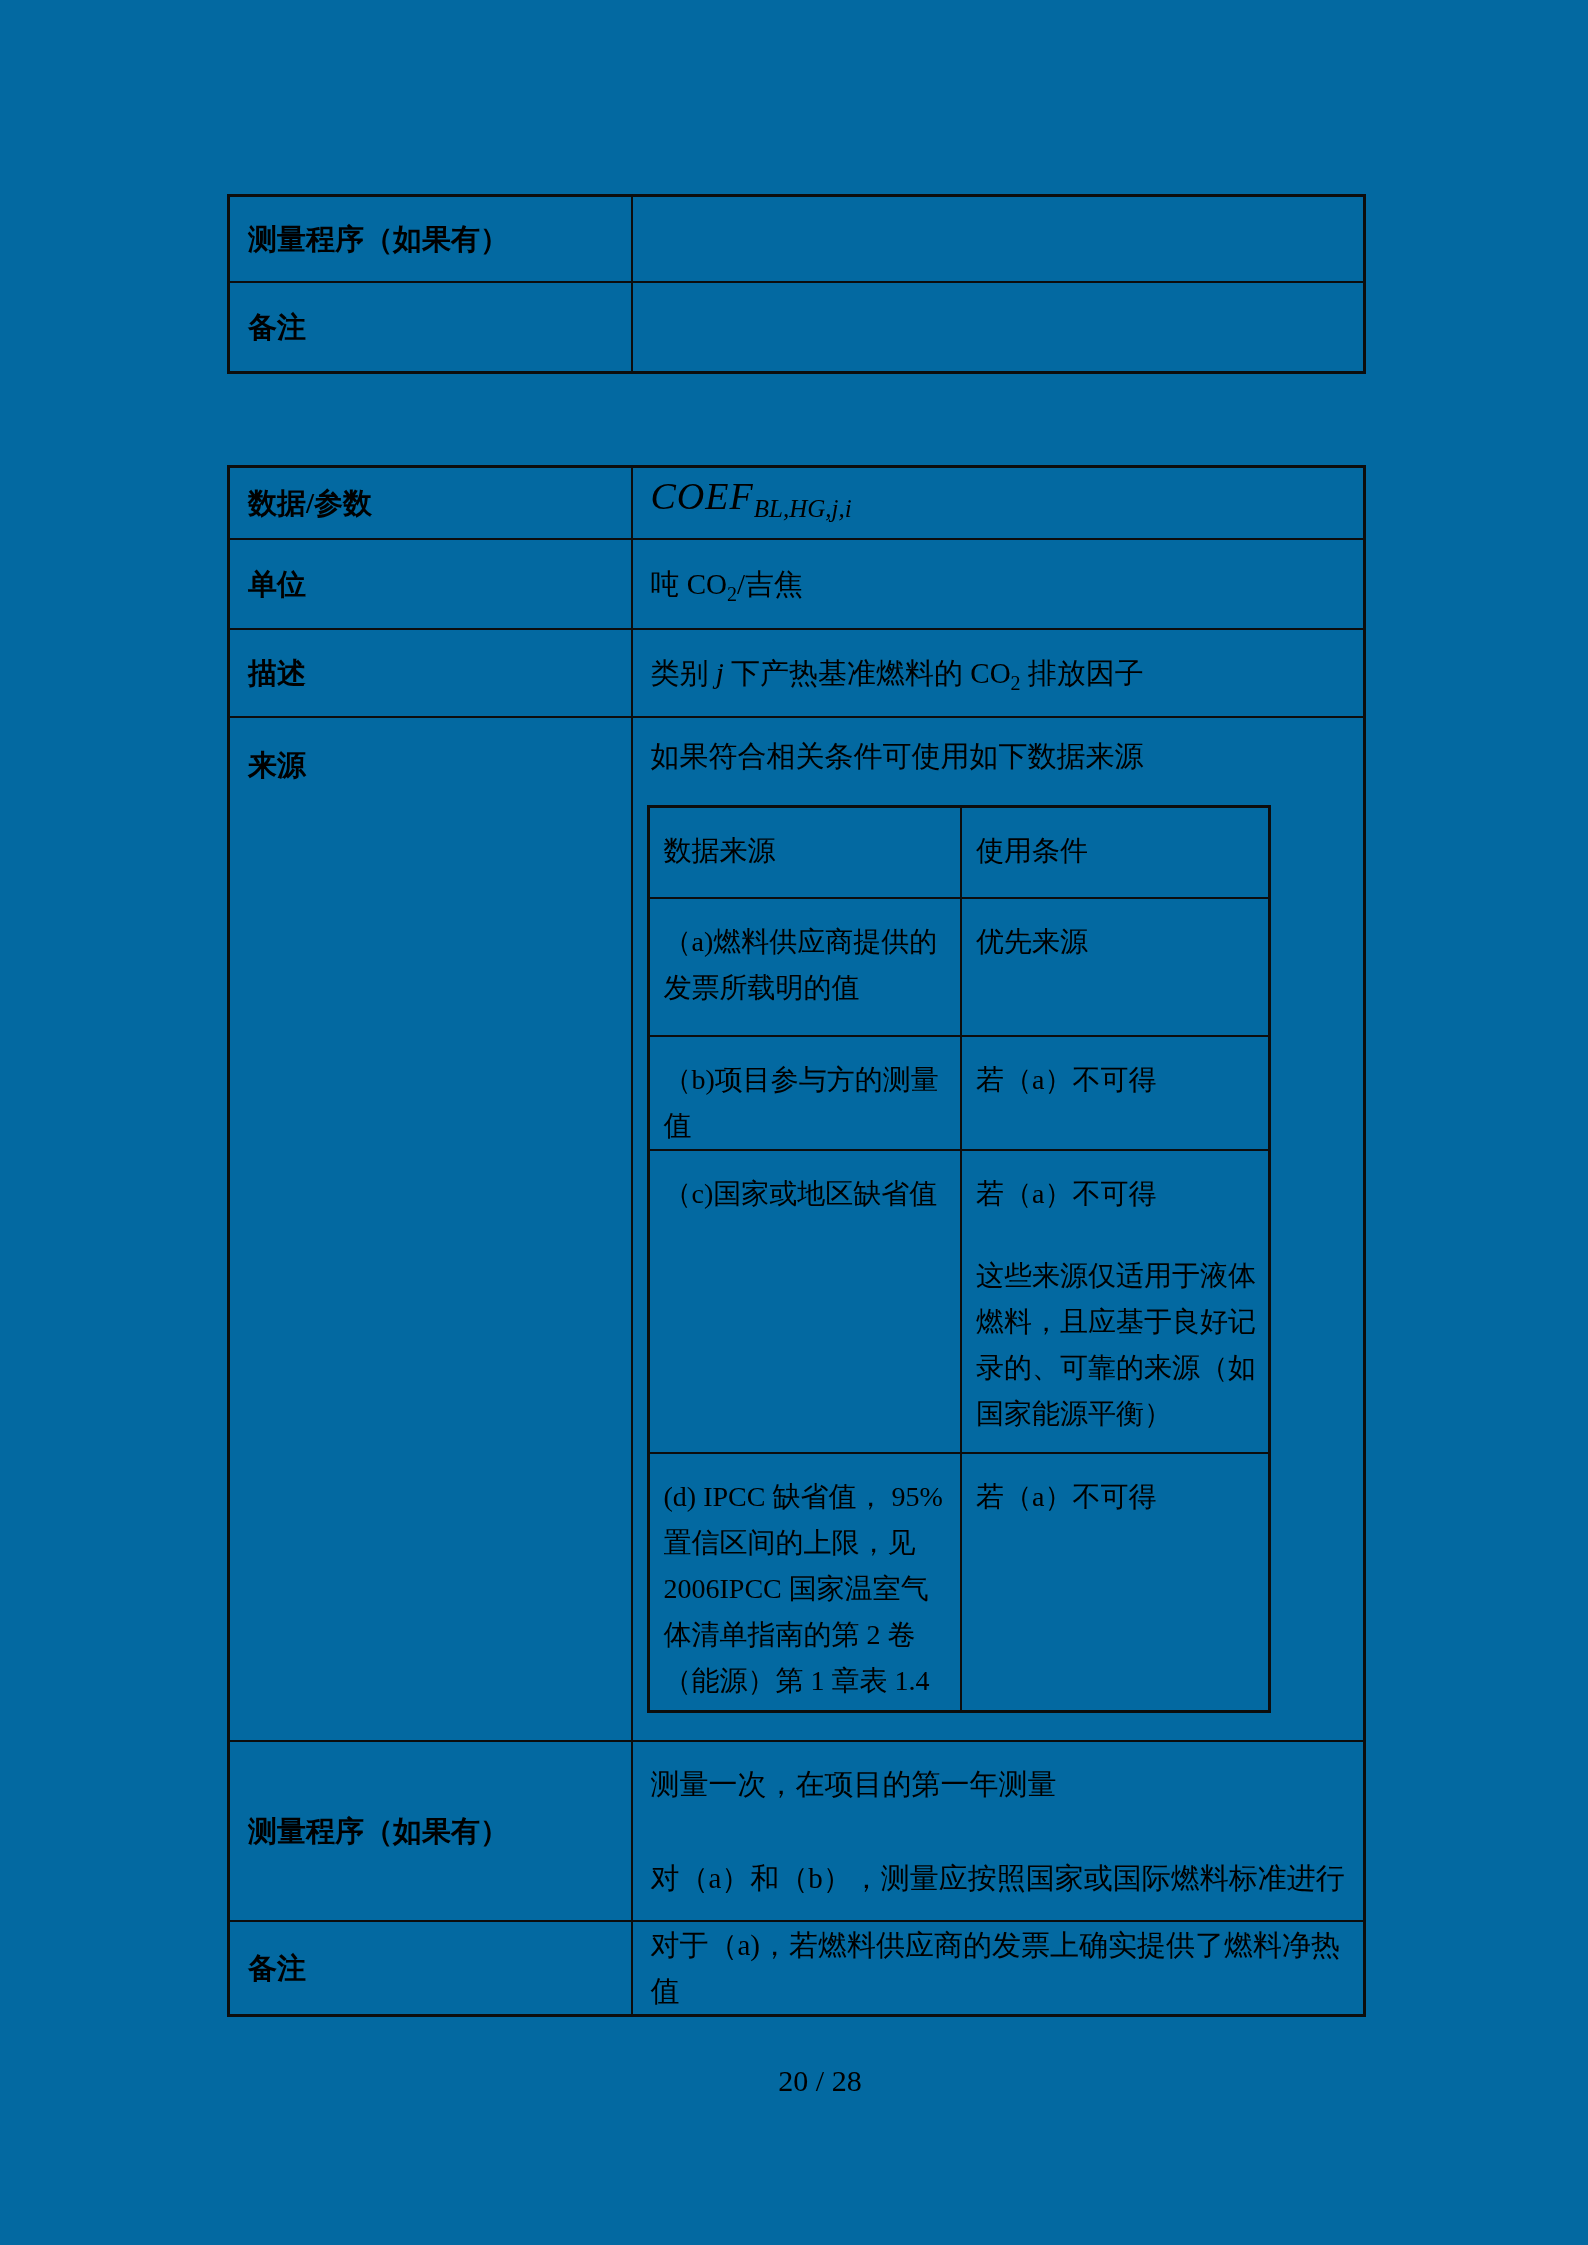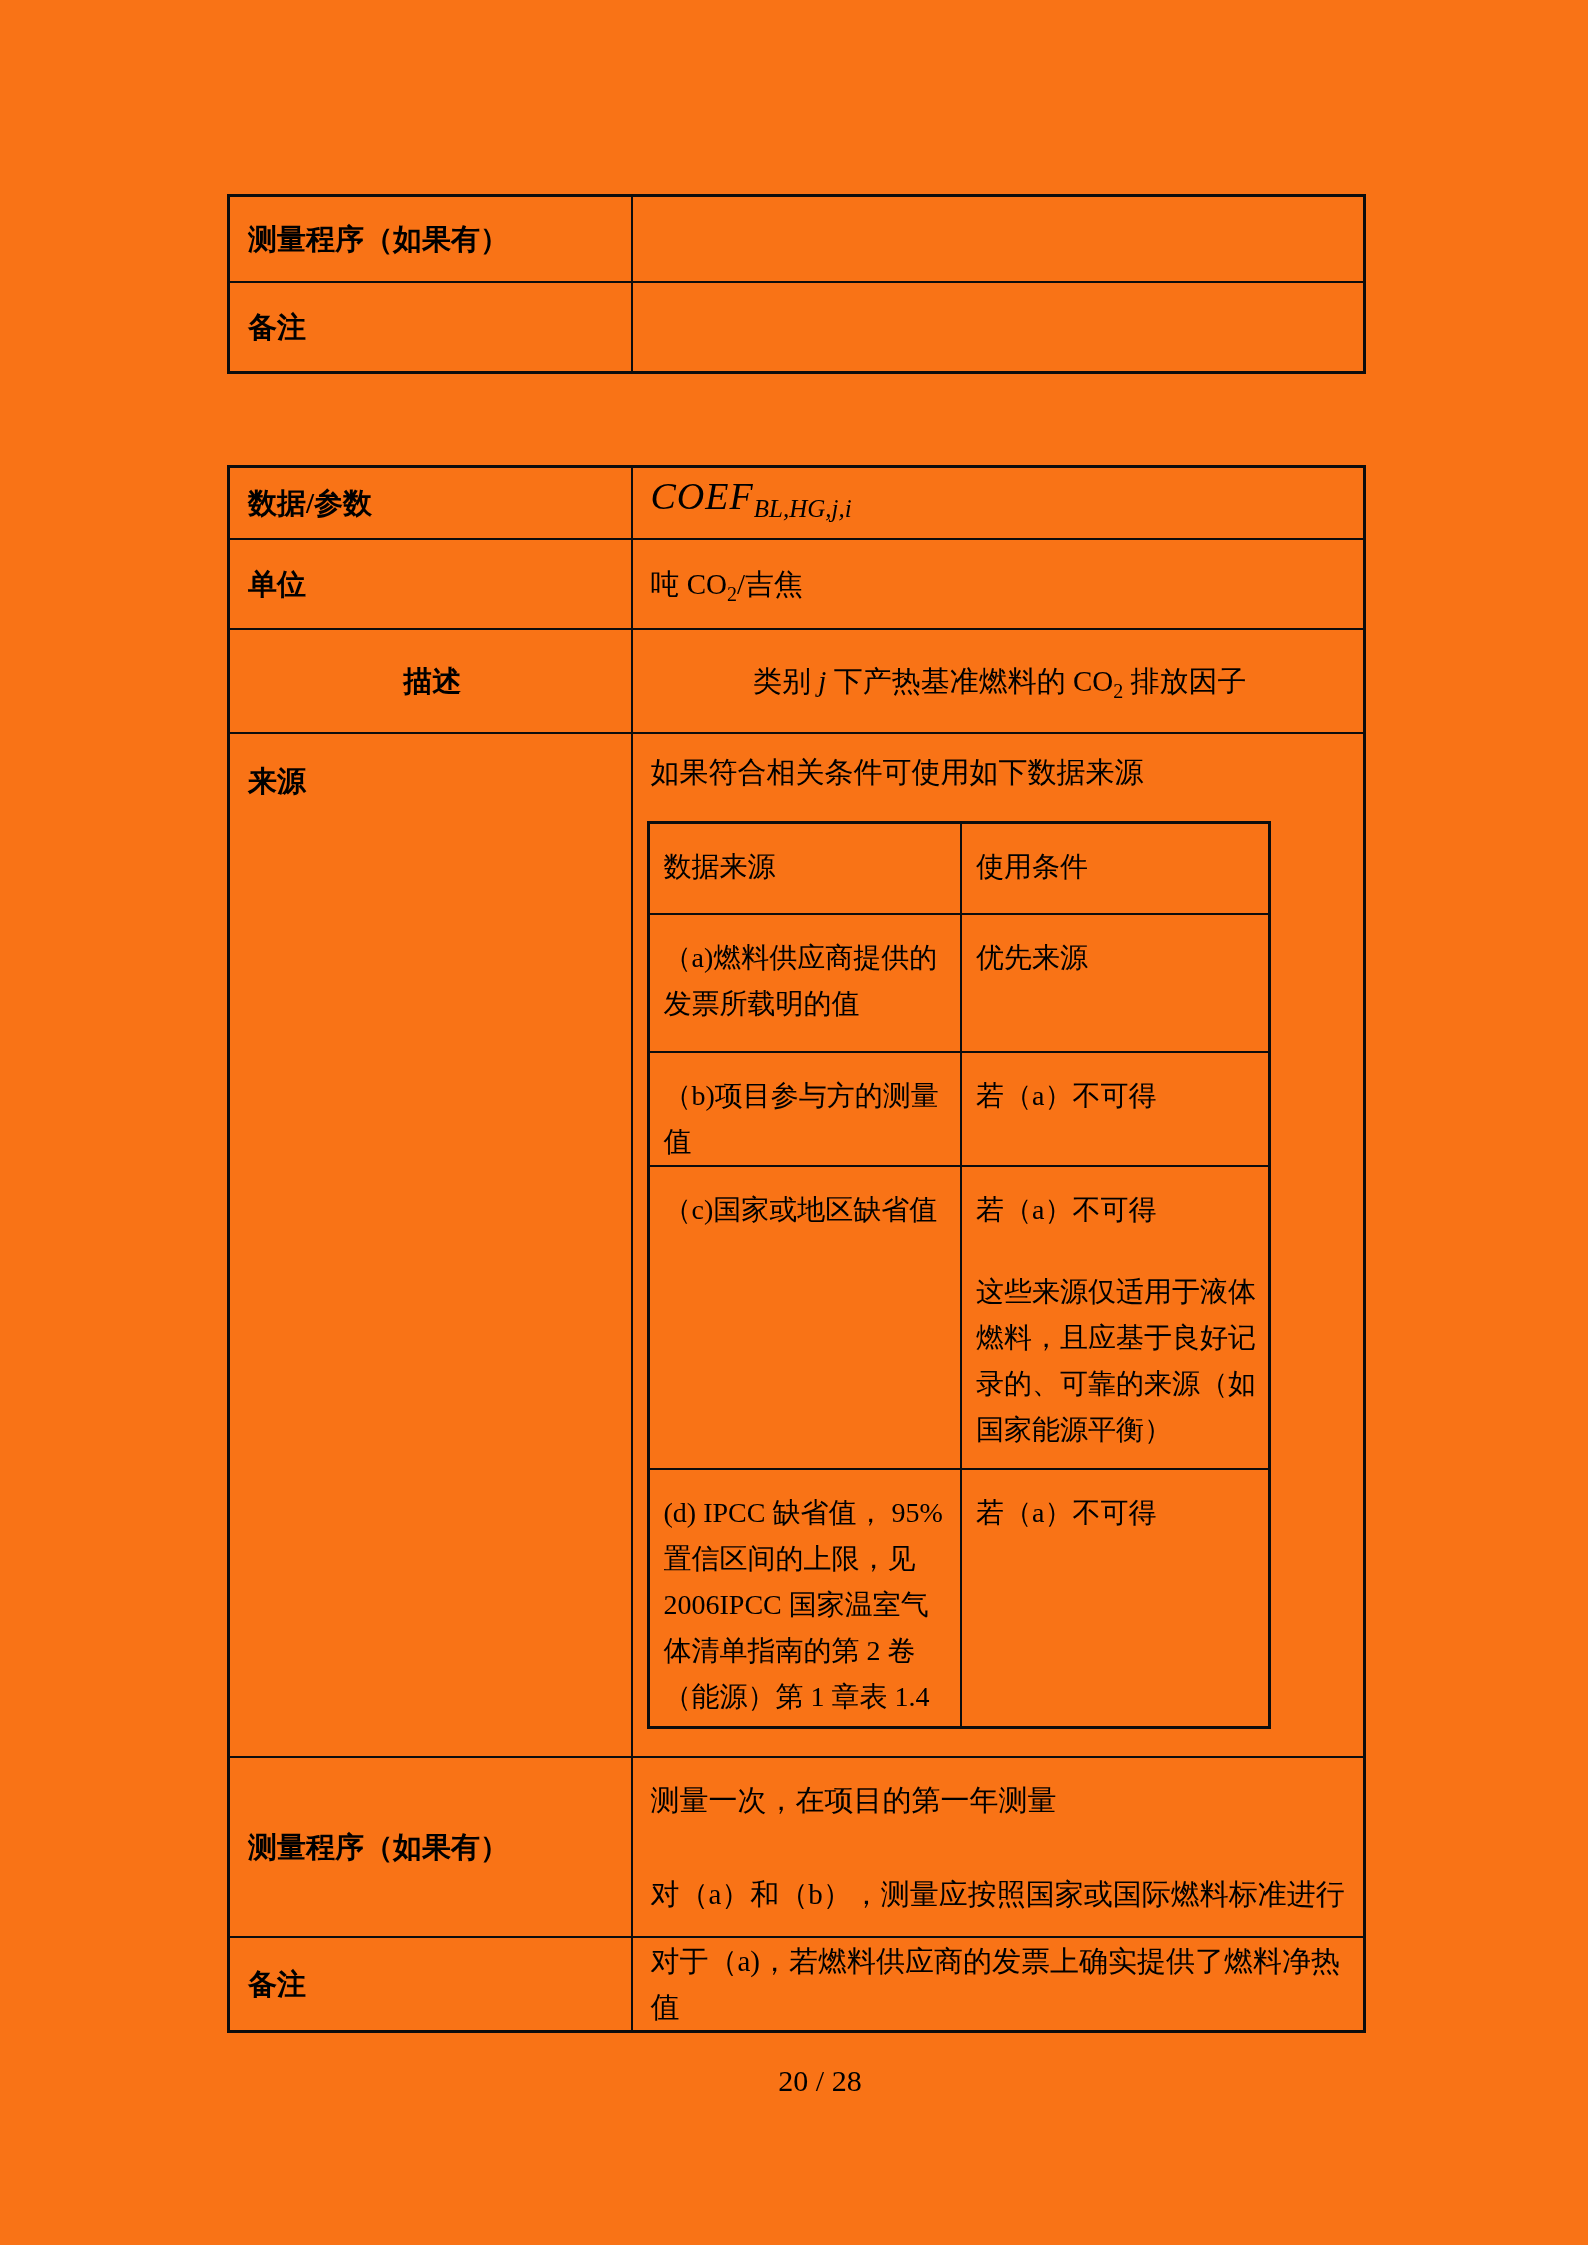--- a/index.html
+++ b/index.html
@@ -12,21 +12,21 @@
     width: 1588px;
     height: 2245px;
     font-family: "Liberation Serif", "DejaVu Serif", serif;
     color: #000000;
     font-size: 29px;
     line-height: 46px;
   }
   .page {
     position: absolute;
     inset: 0;
-    background: #f97316;
+    background: #0369a1;
   }
 
   table {
     border-collapse: collapse;
     table-layout: fixed;
   }
   .outer-table {
     position: absolute;
     left: 227px;
     width: 1136px;
@@ -46,21 +46,21 @@
     font-family: "Liberation Serif", "DejaVu Serif", serif;
   }
 
   
   .top-table .r1 { height: 86px; }
   .top-table .r2 { height: 91px; }
 
   
   .main-table .row-parameter   { height: 72px; }
   .main-table .row-unit        { height: 90px; }
-  .main-table .row-description { height: 104px; text-align: center; }
+  .main-table .row-description { height: 88px; }
   .main-table .row-source      { height: 1024px; }
   .main-table .row-measurement { height: 180px; }
   .main-table .row-remark      { height: 88px; }
 
   .row-source td { vertical-align: top; }
   .row-source .label-cell { padding-top: 24px; }
   .row-source .source-intro { margin: 15px 0 0 0; }
 
   p { margin: 0; }
   p:empty { display: none; }

